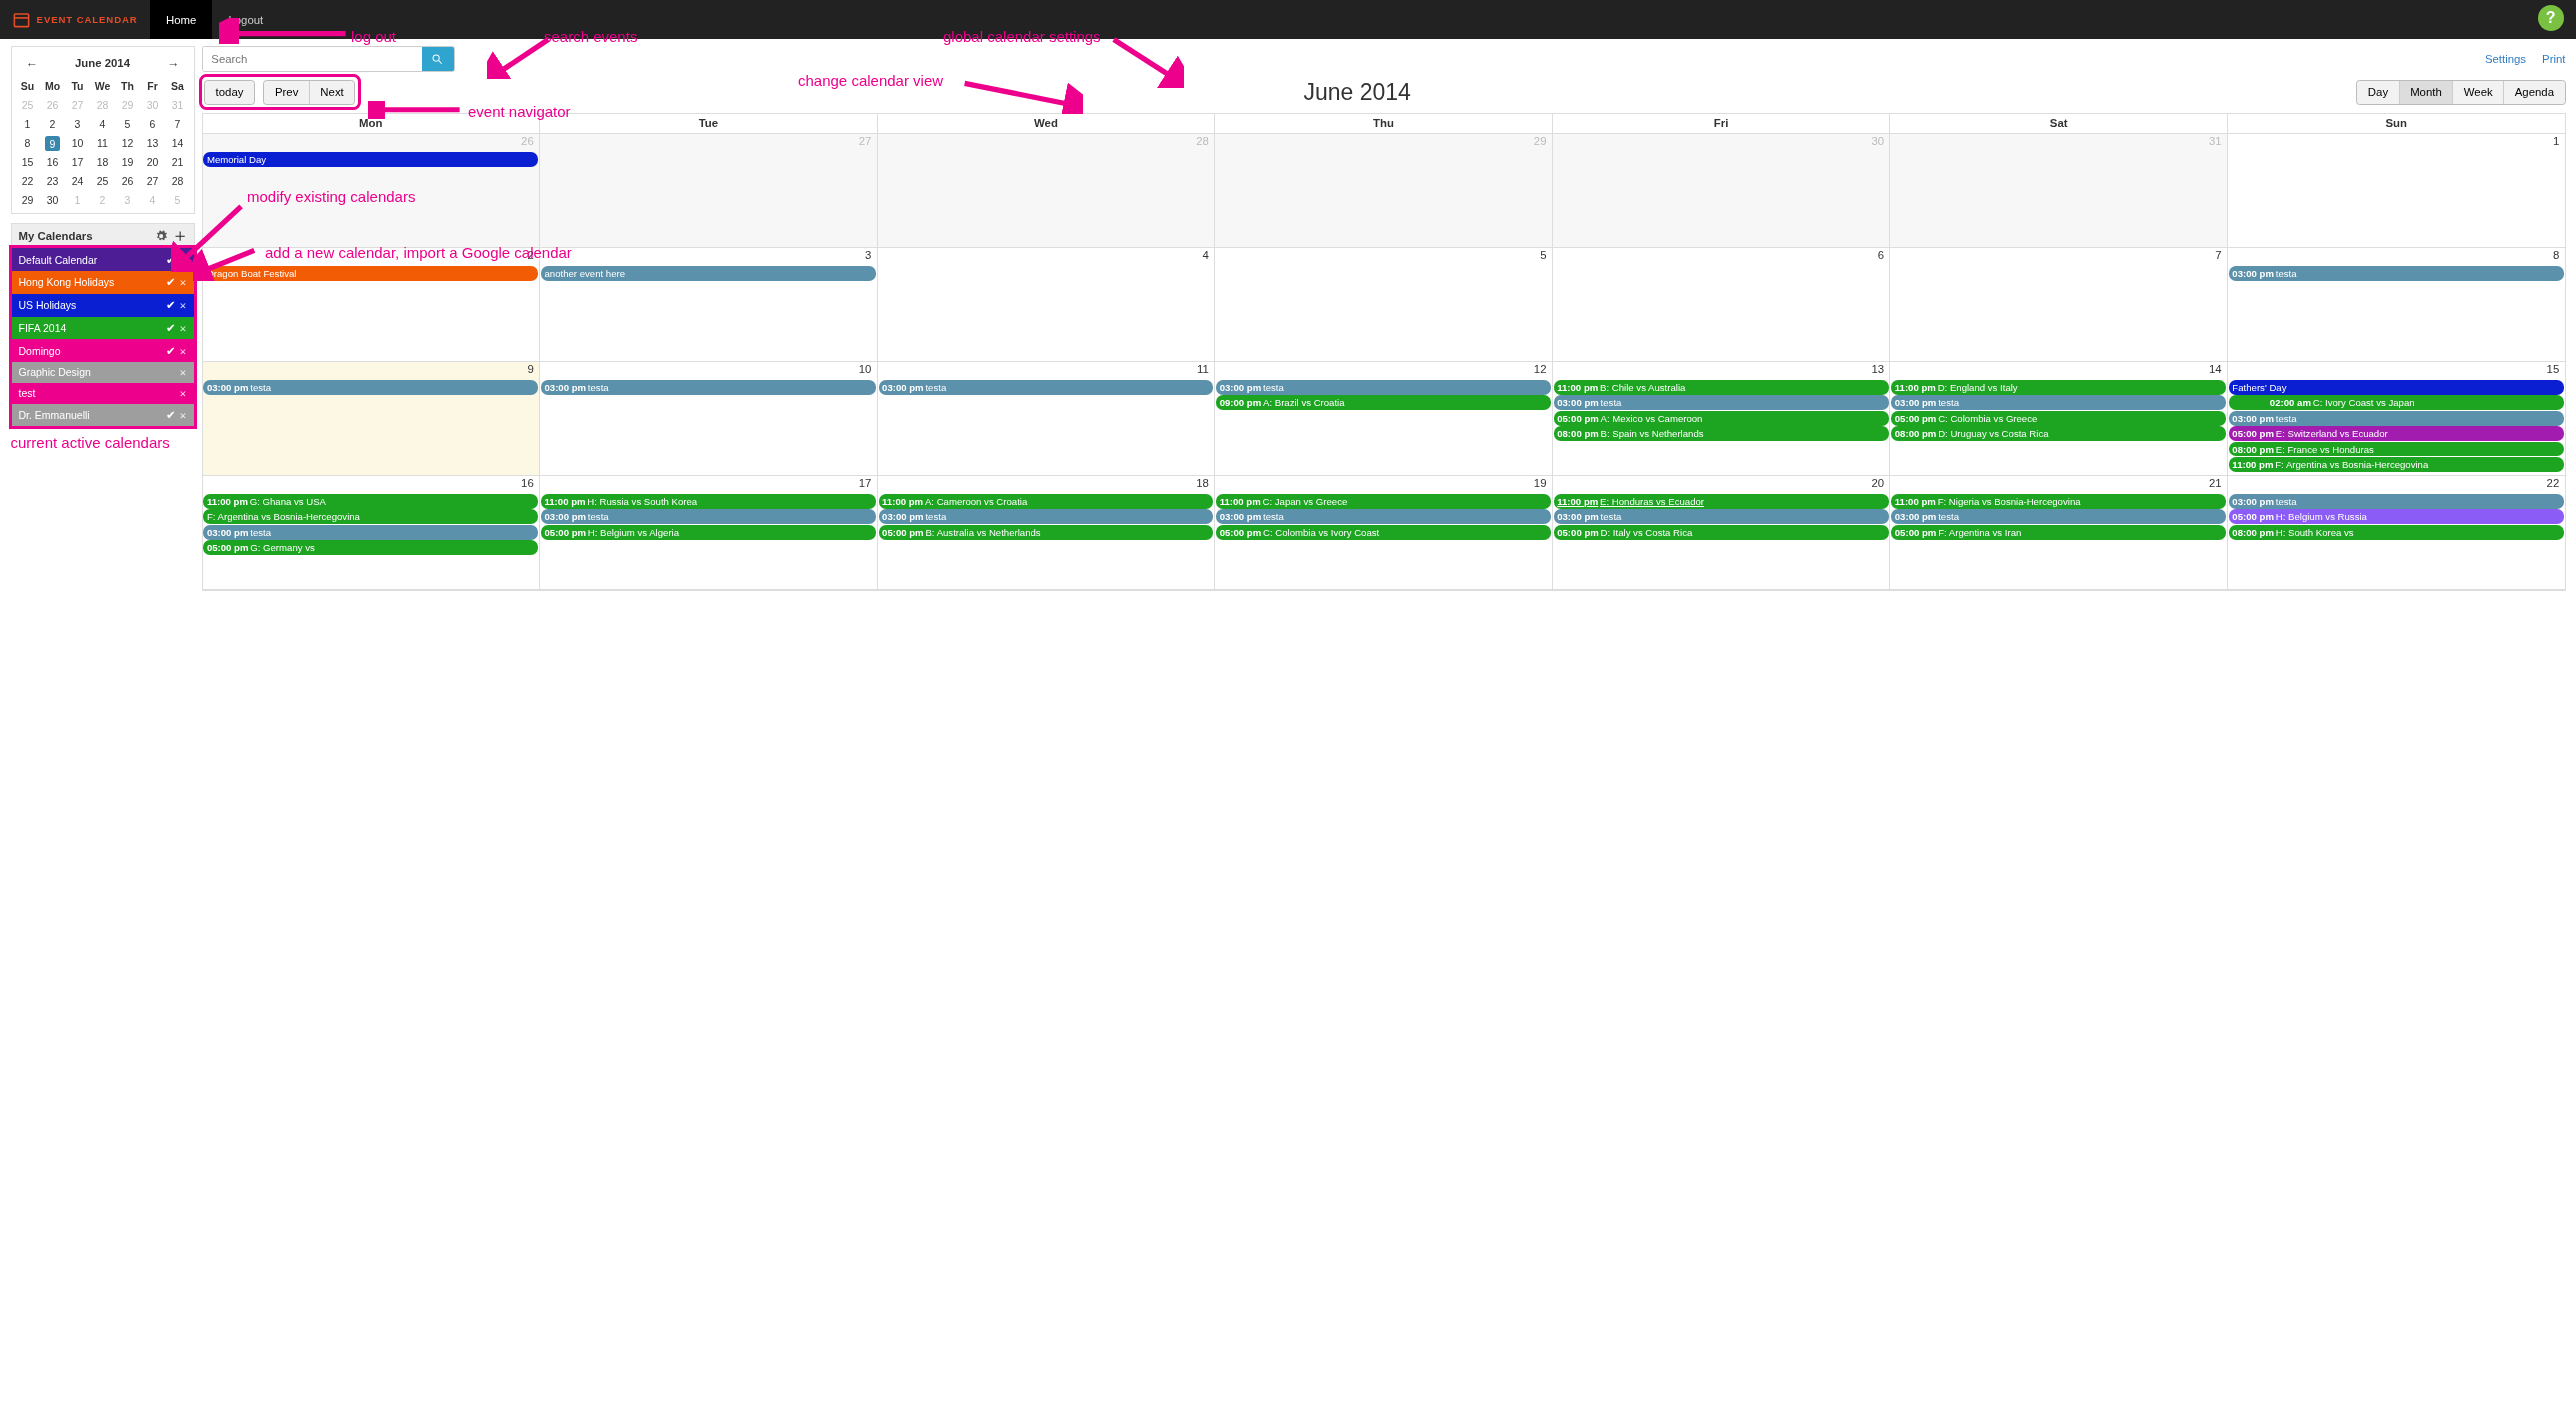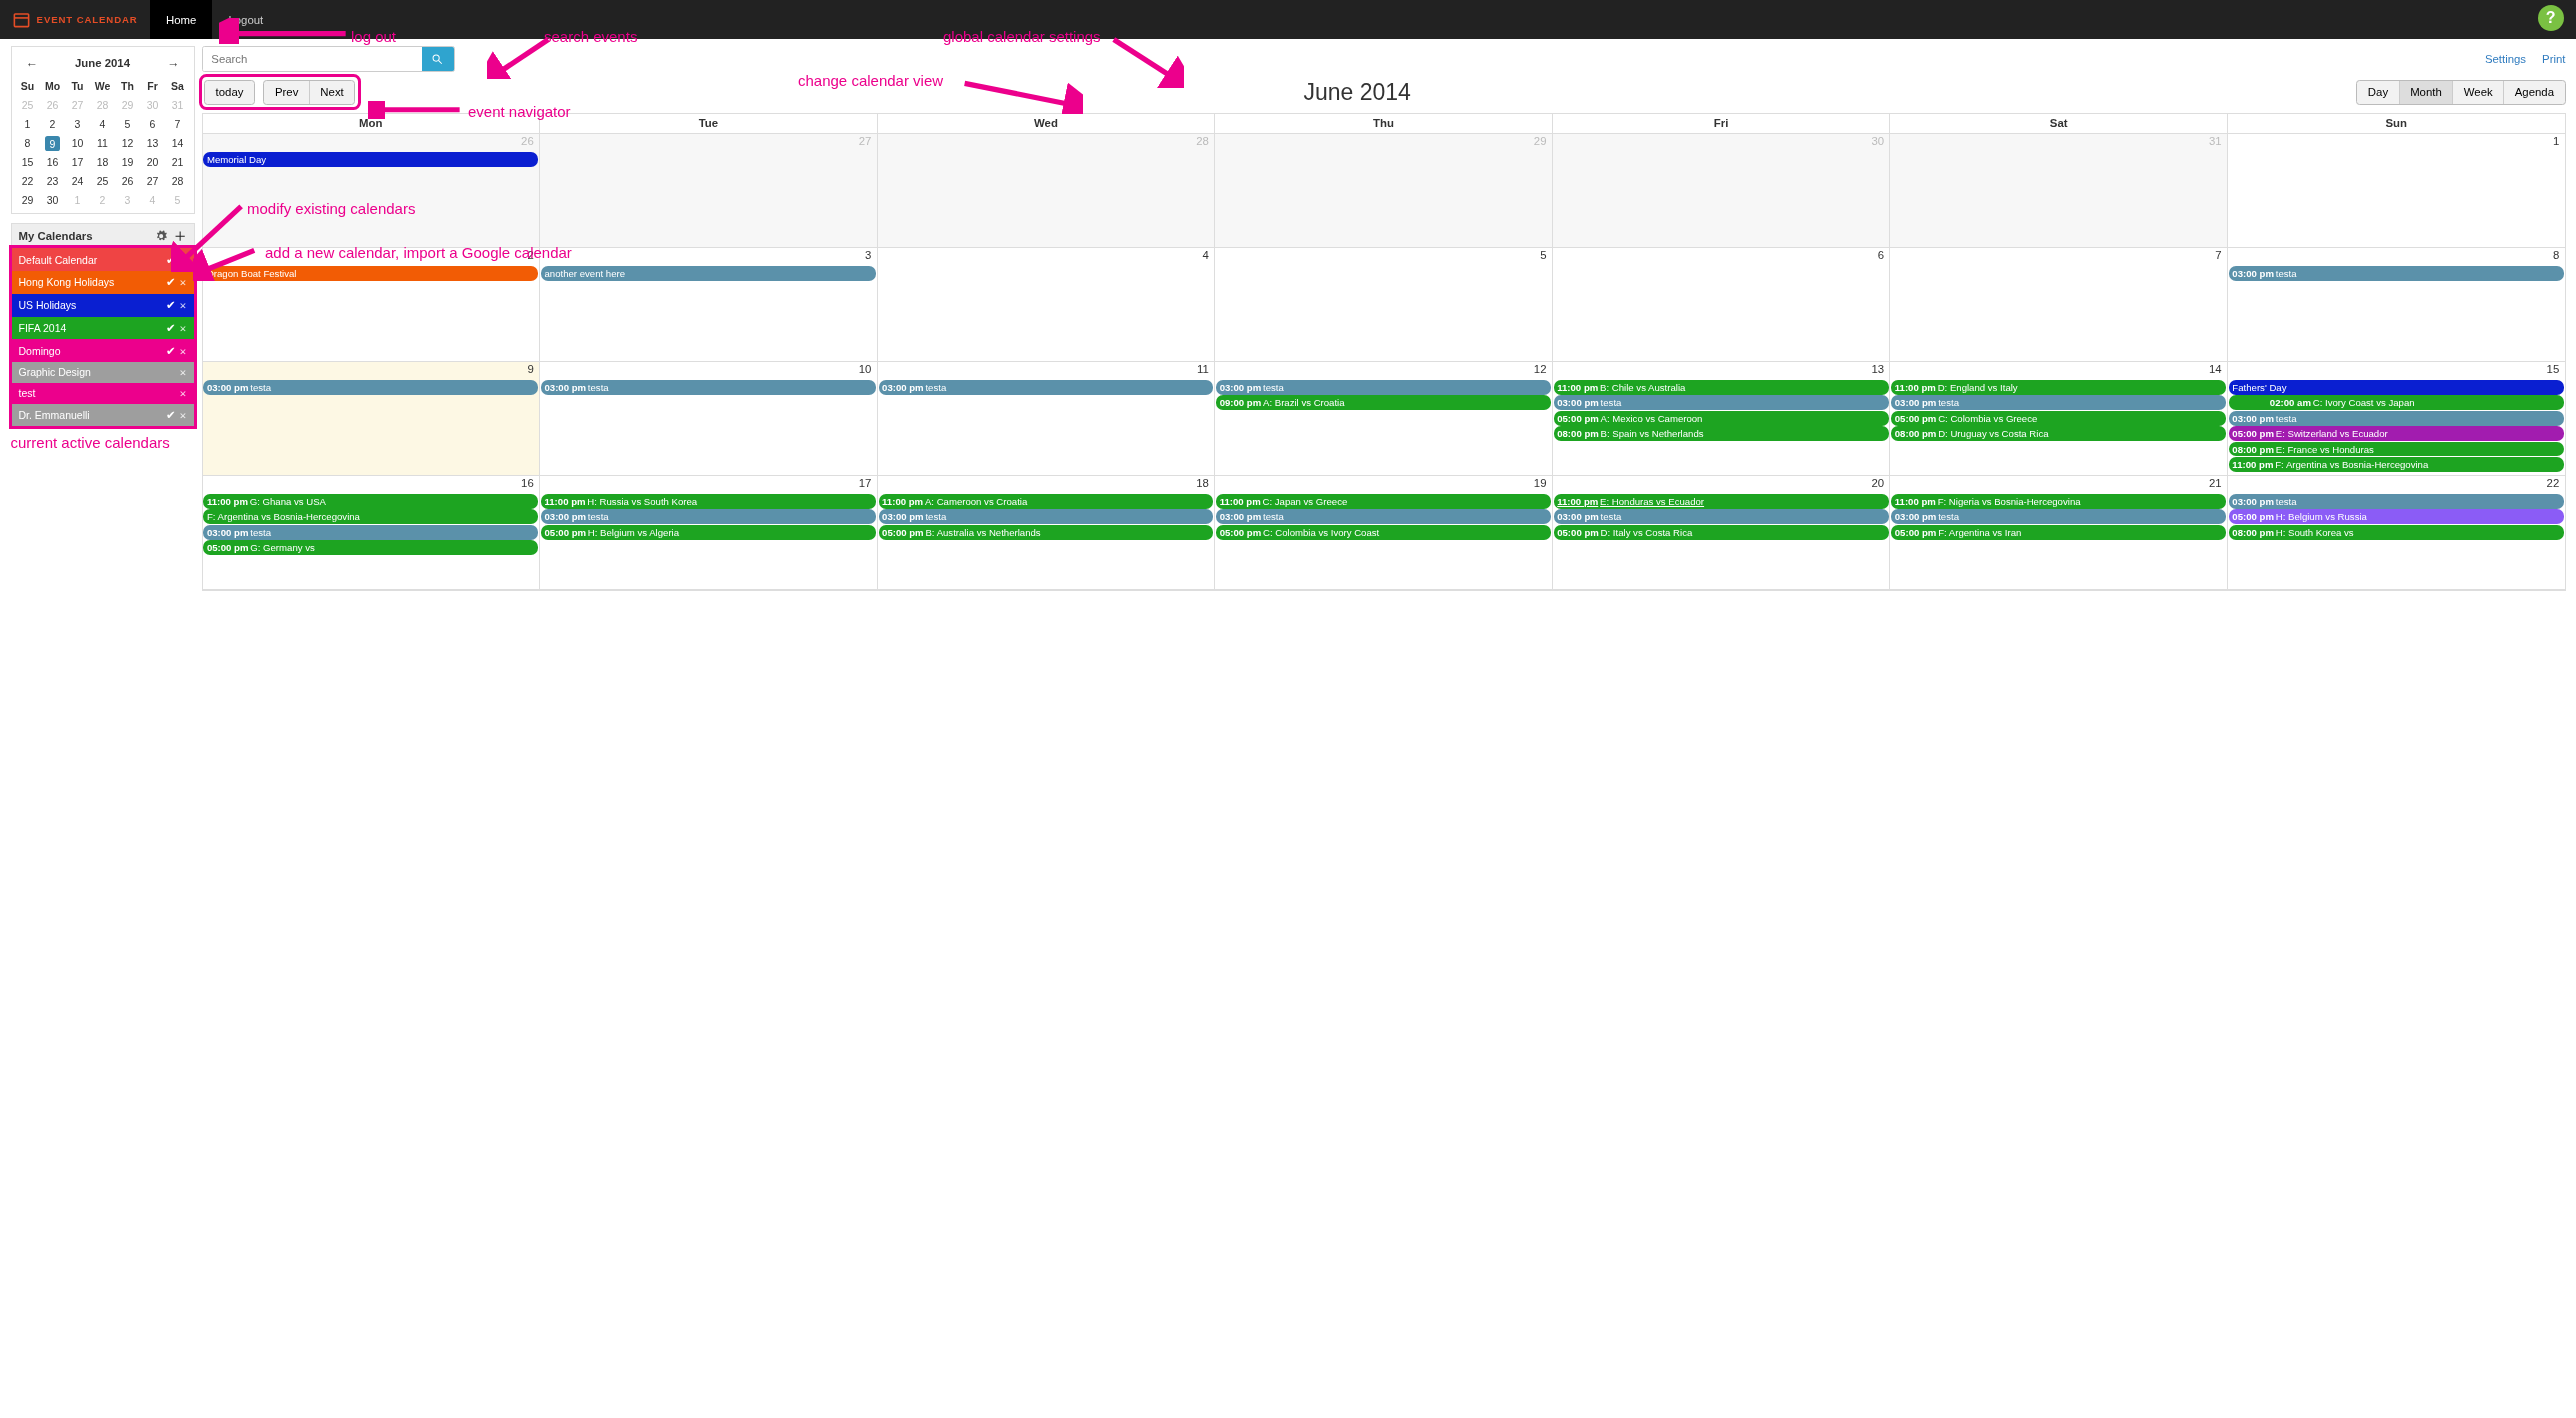--- a/index.html
+++ b/index.html
@@ -160,21 +160,21 @@
         <span class="icons">
           <svg viewBox="0 0 24 24">
               <path fill="#555" d="M12 8a4 4 0 100 8 4 4 0 000-8zm9 4l2 1-1 3-2-1a8 8 0 01-2 2l1 2-3 1-1-2a8 8 0 01-3 0l-1 2-3-1 1-2a8 8 0 01-2-2l-2 1-1-3 2-1a8 8 0 010-3l-2-1 1-3 2 1a8 8 0 012-2l-1-2 3-1 1 2a8 8 0 013 0l1-2 3 1-1 2a8 8 0 012 2l2-1 1 3-2 1a8 8 0 010 3z"></path>
             </svg>
           <svg viewBox="0 0 24 24">
               <path fill="#222" d="M11 3h2v8h8v2h-8v8h-2v-8H3v-2h8z"></path>
             </svg>
         </span>
       </div>
       <div class="callist" id="callist">
-          <div class="calitem" style="background: #ef4444;">
+          <div class="calitem" style="background: #4c1d95;">
             <span>Default Calendar</span>
             <span><span class="chk">✔</span><span class="x">✕</span></span>
           </div>
           <div class="calitem" style="background: rgb(242, 92, 5);">
             <span>Hong Kong Holidays</span>
             <span><span class="chk">✔</span><span class="x">✕</span></span>
           </div>
           <div class="calitem" style="background: rgb(10, 31, 209);">
             <span>US Holidays</span>
             <span><span class="chk">✔</span><span class="x">✕</span></span>
@@ -391,21 +391,21 @@
         </div>
     </div>
   </div>
 </div>
 
 <div class="ann" style="top:28px;left:351px">log out</div>
 <div class="ann" style="top:28px;left:544px">search events</div>
 <div class="ann" style="top:28px;left:943px">global calendar settings</div>
 <div class="ann" style="top:72px;left:798px">change calendar view</div>
 <div class="ann" style="top:103px;left:468px">event navigator</div>
-<div class="ann" style="top:200px;left:247px">modify existing calendars</div>
+<div class="ann" style="top:188px;left:247px">modify existing calendars</div>
 <div class="ann" style="top:244px;left:265px">add a new calendar, import a Google calendar</div>
 
 <svg class="arrw" style="top:17.5px;left:219px;width:132px;height:26px" viewBox="0 0 150 30" width="132" height="26">
     <defs>
       <marker id="ah" markerWidth="8" markerHeight="8" refX="2" refY="4" orient="auto">
         <path d="M0,0 L8,4 L0,8 z" fill="#ec008c"></path>
       </marker>
     </defs>
     <line x1="145" y1="18" x2="10" y2="18" stroke="#ec008c" stroke-width="6" marker-end="url(#ah)"></line>
   </svg>

